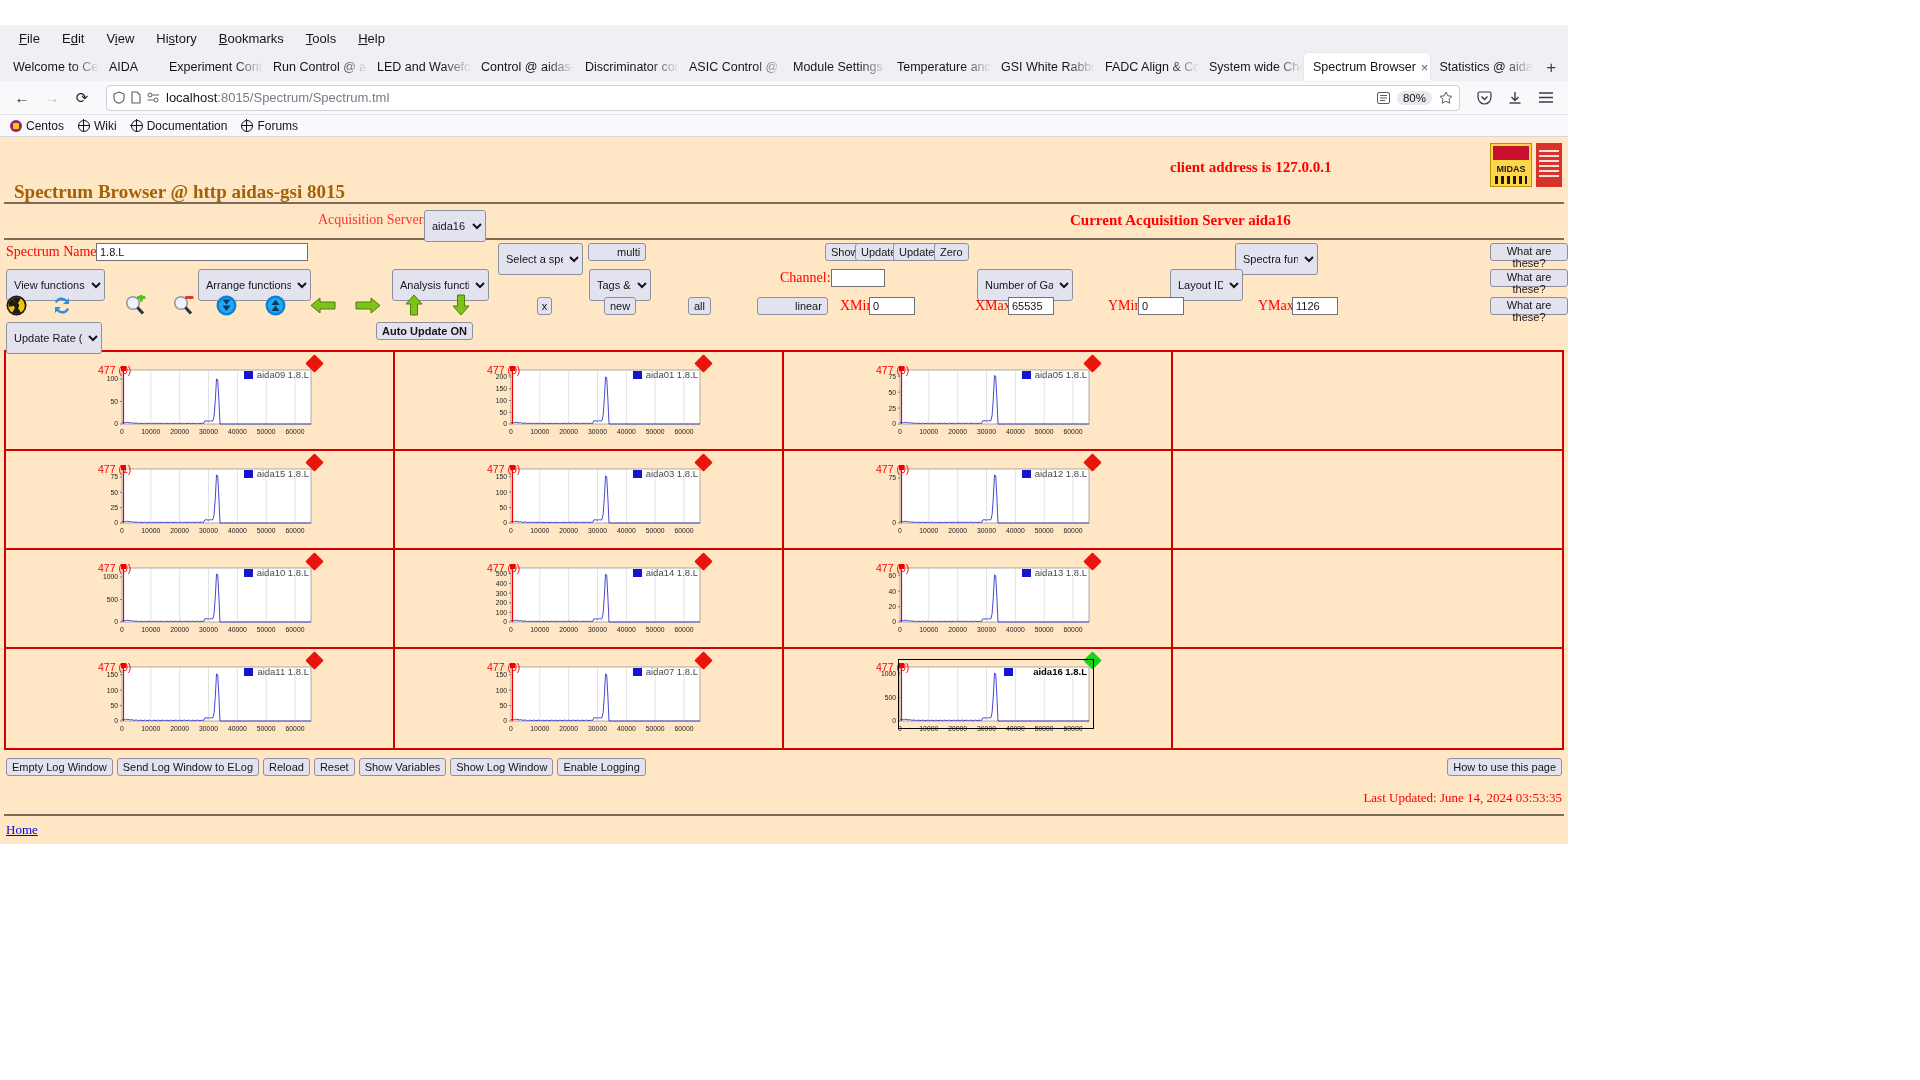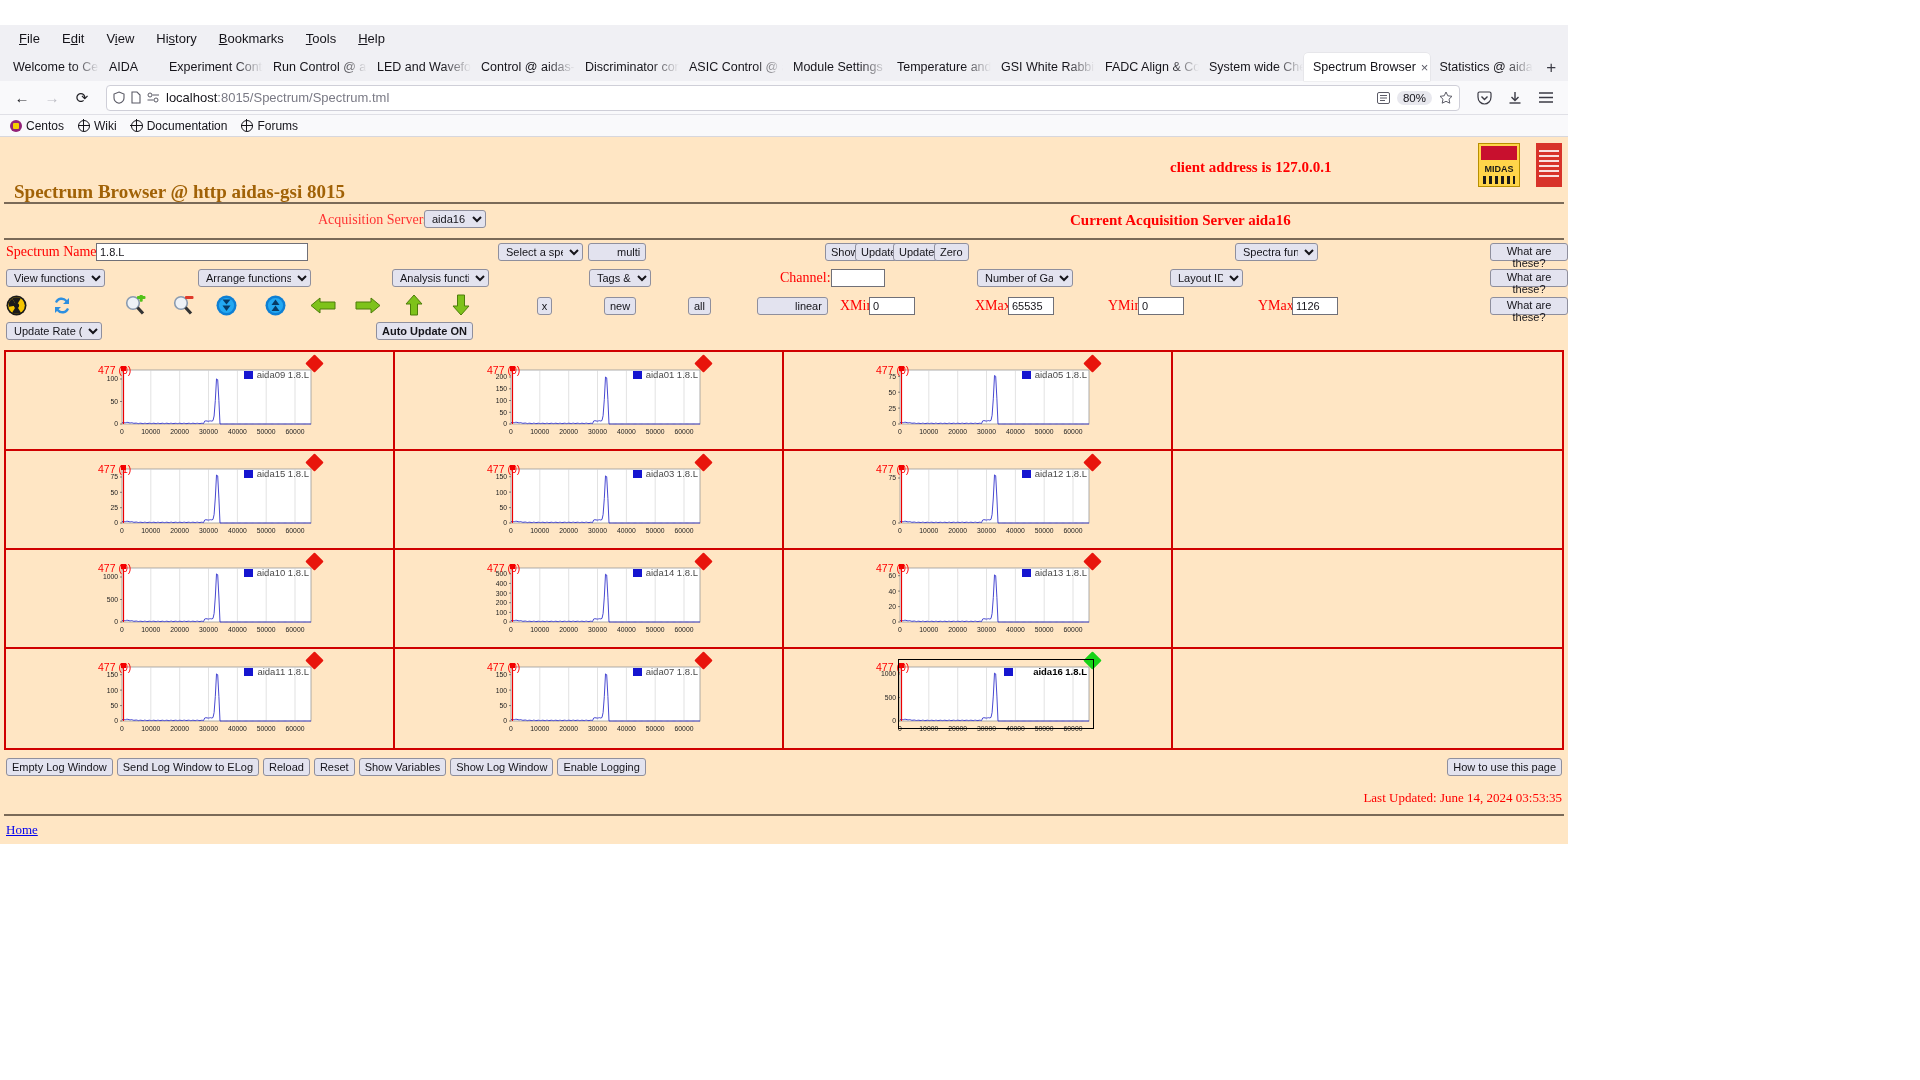--- a/index.html
+++ b/index.html
@@ -120,21 +120,21 @@
     margin:8px; position:absolute; left:6px; top:36px;
     font-size:19px; color:#a16207; font-weight:bold;
     font-family:"Liberation Serif", serif;
   }
   .hdr .clientaddr {
     position:absolute; left:1170px; top:22px;
     font-size:15px; color:#ff0000; font-weight:bold;
     font-family:"Liberation Serif", serif;
   }
   .logos {
-    position:absolute; right:6px; top:6px; display:flex; gap:16px;
+    position:absolute; right:6px; top:6px; display:flex; gap:4px;
   }
   .logo-midas {
     width:42px; height:44px; background:#ffd54a;
     border:1px solid #b89000; position:relative; overflow:hidden;
   }
   .logo-midas .mtop {
     position:absolute; top:2px; left:2px; right:2px; height:14px;
     background:#c8102e;
   }
   .logo-midas .mtxt {
@@ -167,21 +167,21 @@
     color:#ff0000; font-weight:bold; font-family:"Liberation Serif", serif;
   }
 
   
   select.w, button.w, input.w {
     font-family:"Liberation Sans", sans-serif;
     font-size:11px;
   }
   select.w {
     background:#e3e3ef; border:1px solid #8f8f9d; border-radius:3px;
-    padding:1px 3px; color:#15141a; height:18px;
+    padding:1px 3px; color:#15141a; height:32px;
   }
   button.w {
     background:#e3e3ef; border:1px solid #8f8f9d; border-radius:3px;
     padding:1px 5px; color:#15141a; height:18px; cursor:pointer;
   }
   input.w {
     background:#ffffff; border:1px solid #707078; border-radius:0;
     padding:1px 3px; color:#15141a; height:18px;
     font-family:"Liberation Sans", sans-serif; font-size:11px;
   }

